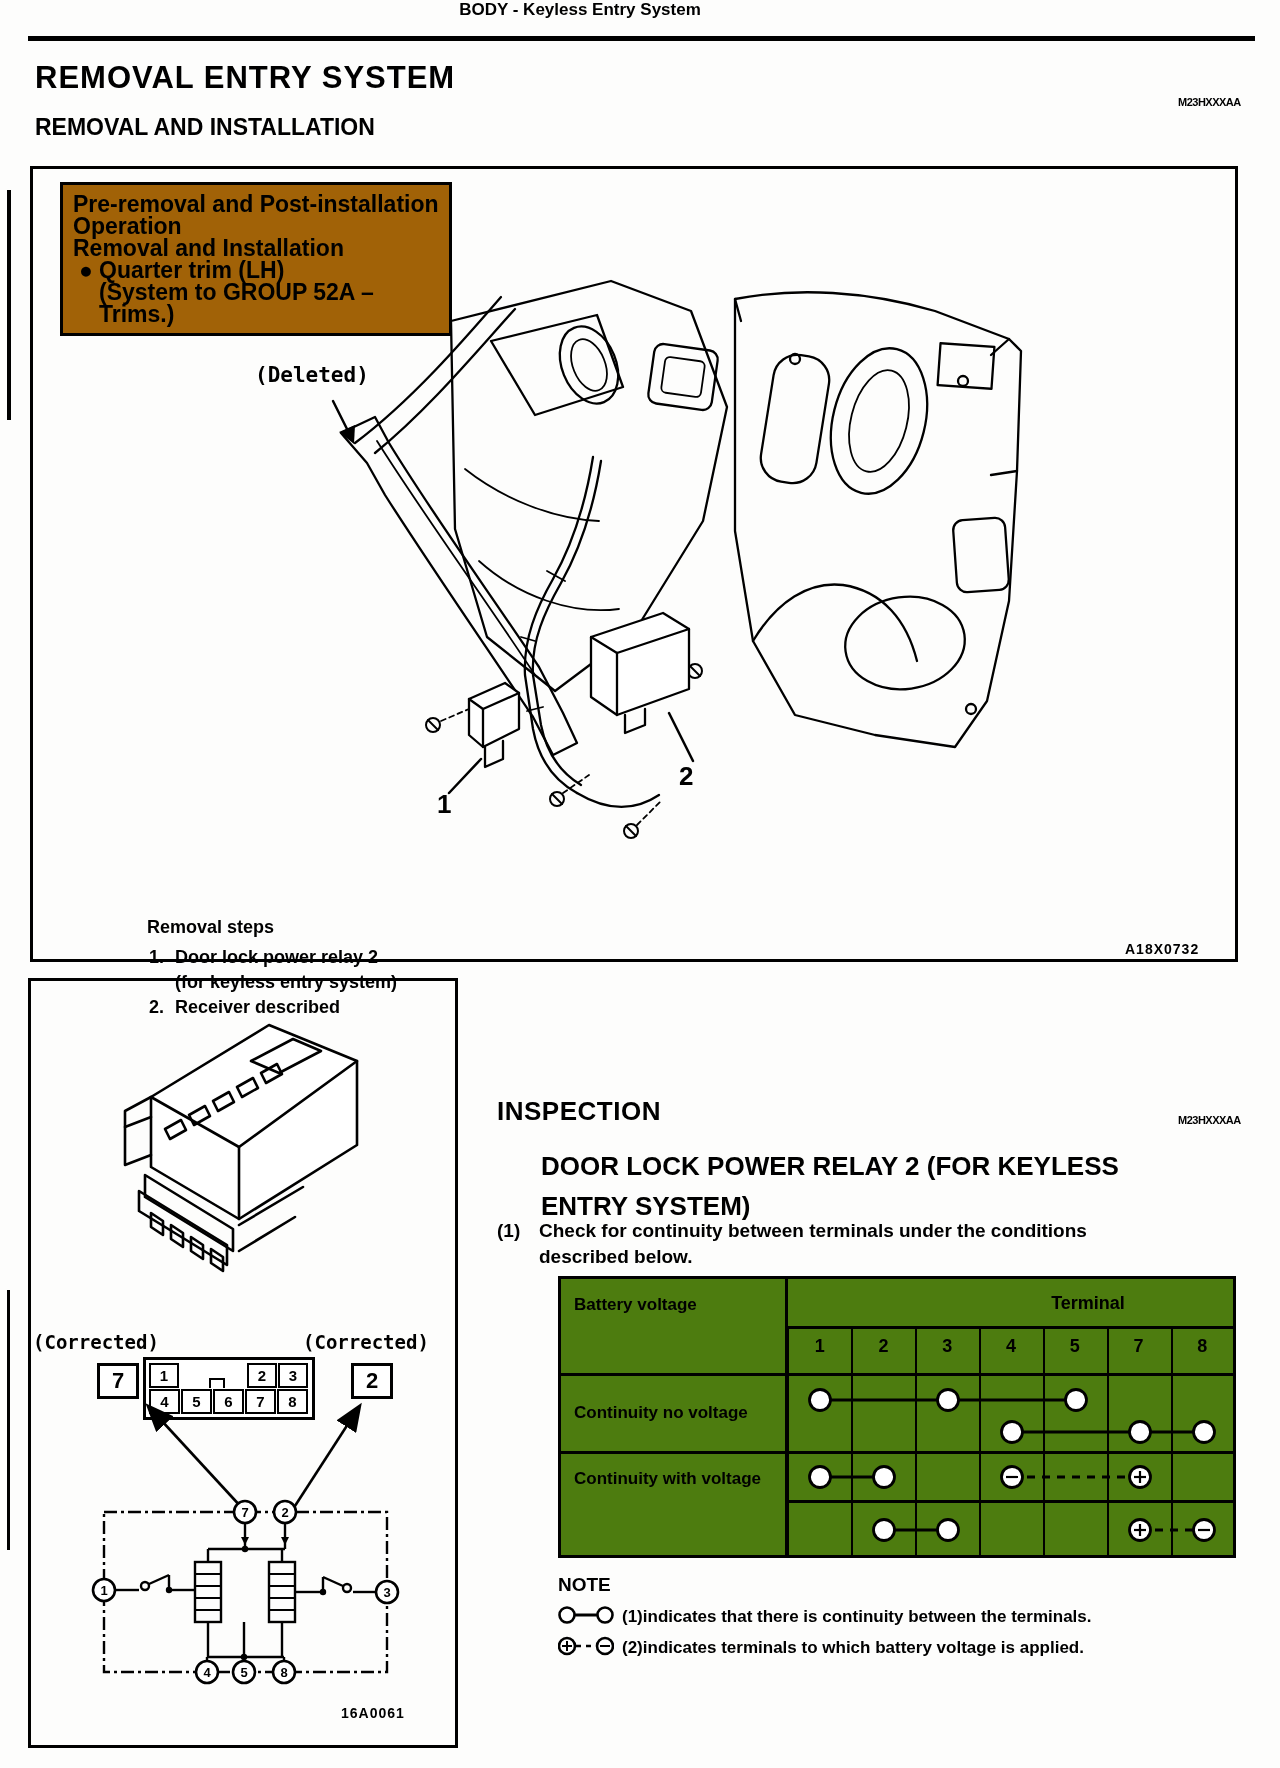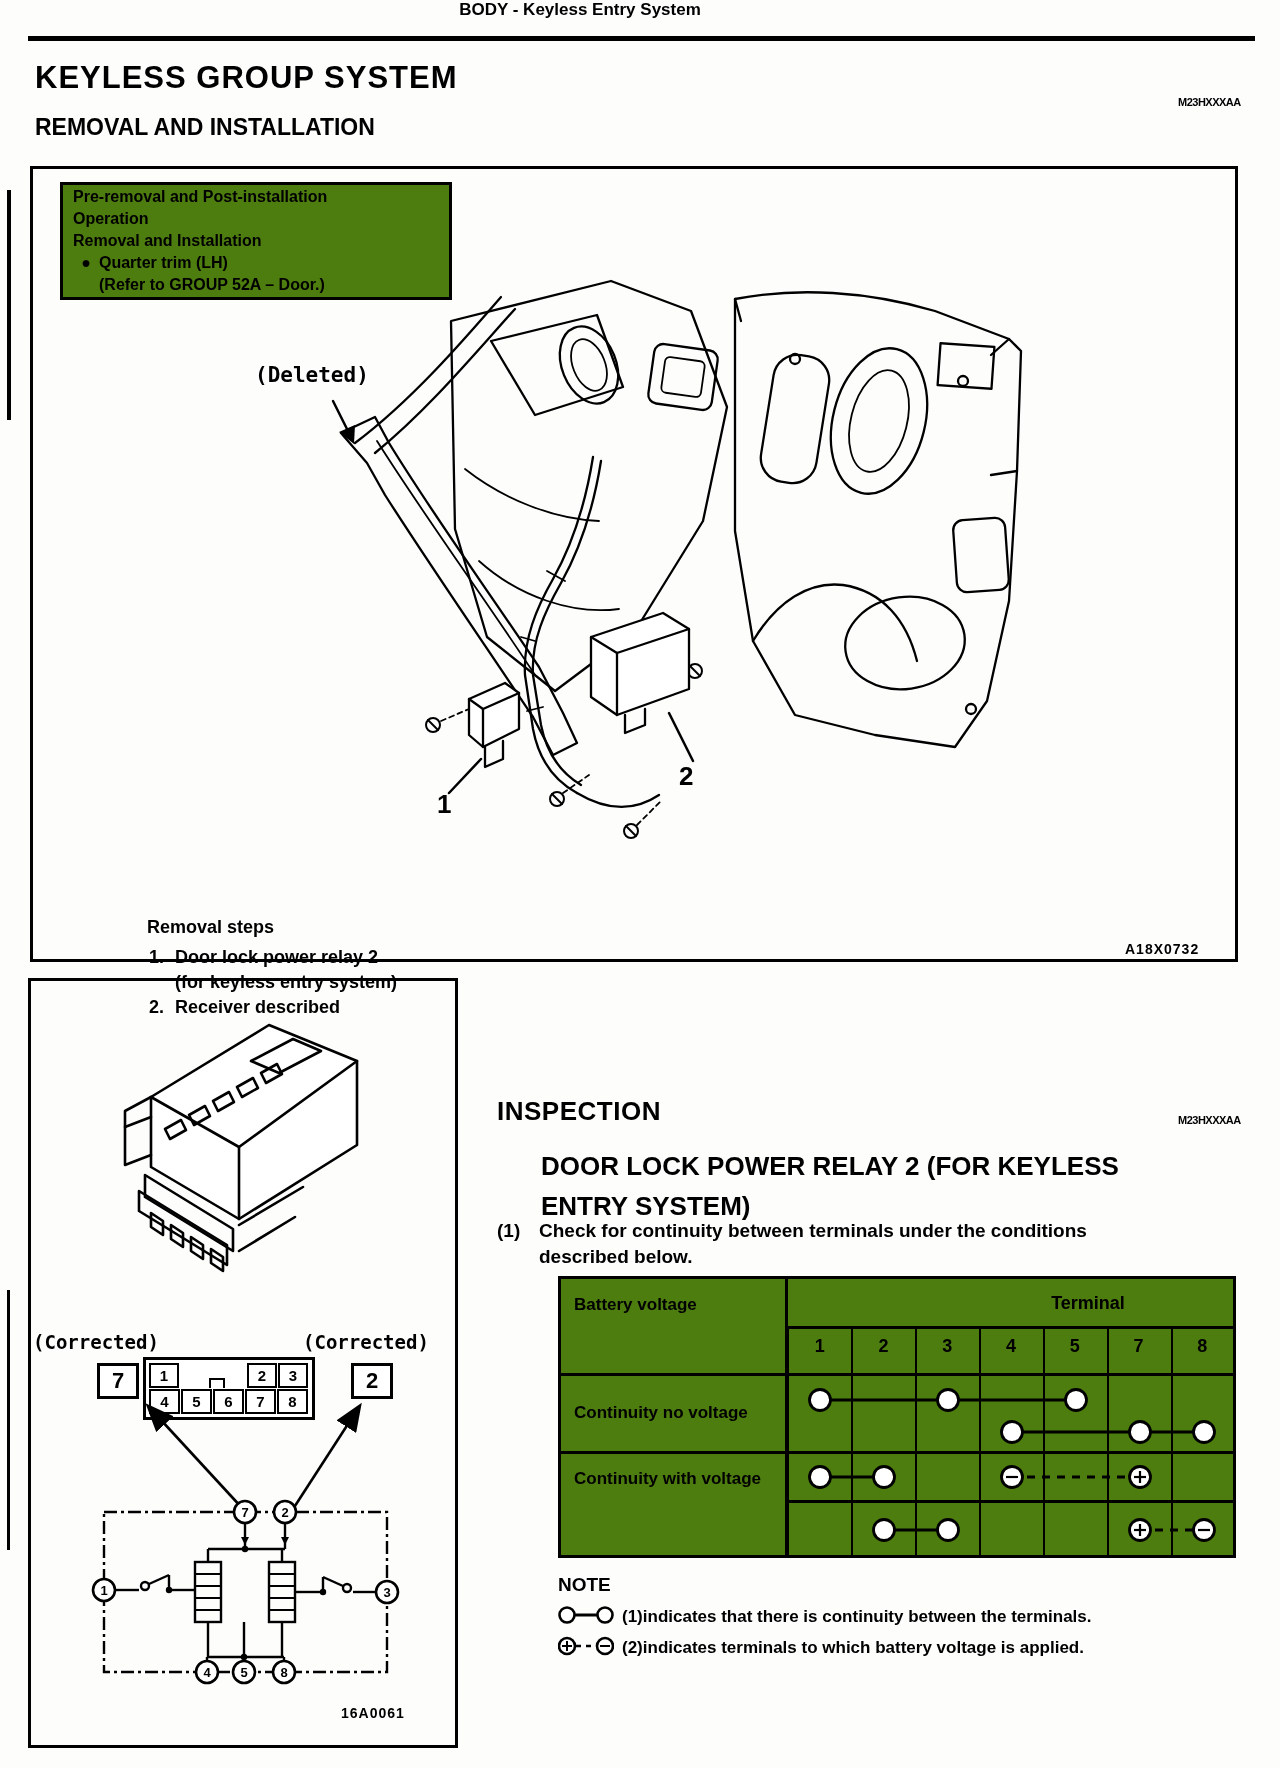--- a/index.html
+++ b/index.html
@@ -6,21 +6,21 @@
   body{width:1280px;height:1768px;position:relative;background:#fdfdfc;color:#000;
        font-family:"Liberation Sans",sans-serif;overflow:hidden;}
   .abs{position:absolute;}
   .b{font-weight:bold;}
   .mono{font-family:"DejaVu Sans Mono",monospace;}
   .smudge{filter:blur(0.7px);letter-spacing:-0.5px;font-weight:bold;}
   .box3{border:3px solid #000;}
   .hdr-rule{background:#000;}
   svg{display:block;}
   
-  .prebox{padding:1px 10px;font-size:16px;line-height:22px;font-weight:bold;background:#4d7c0f;}
+  .prebox{padding:8px 10px;font-size:23px;line-height:22px;font-weight:bold;background:#a16207;}
   .prebox .bulletrow{display:flex;}
   .prebox .blt{width:26px;text-align:center;}
   .prebox .refer{padding-left:26px;}
   
   .steps{font-size:18px;line-height:25px;font-weight:bold;}
   .steps .num{display:inline-block;width:26px;}
   .steps .cont{padding-left:26px;}
   
   .insp-title{font-size:26px;font-weight:bold;letter-spacing:0.5px;}
   .insp-head{font-size:26px;line-height:40px;font-weight:bold;margin-left:44px;}
@@ -56,21 +56,21 @@
 </head>
 <body>
 
 <div class="abs" style="left:0;top:8;width:1160px;text-align:center;">
   <span class="b" style="font-size:17px;">BODY - Keyless Entry System</span>
 </div>
 <div class="abs hdr-rule" style="left:28px;top:36px;width:1227px;height:5px;"></div>
 <div class="abs artifact" style="left:7px;top:190px;width:4px;height:230px;"></div>
 <div class="abs artifact" style="left:7px;top:1290px;width:3px;height:260px;"></div>
 
-<div class="abs" style="left:35px;top:60px;font-size:31px;font-weight:bold;letter-spacing:1px;">KEYLESS GROUP SYSTEM</div>
+<div class="abs" style="left:35px;top:60px;font-size:31px;font-weight:bold;letter-spacing:1px;">REMOVAL ENTRY SYSTEM</div>
 <div class="abs smudge" style="left:1178px;top:96px;font-size:11px;">M23HXXXAA</div>
 <div class="abs" style="left:35px;top:114px;font-size:23px;font-weight:bold;">REMOVAL AND INSTALLATION</div>
 
 <div class="abs box3" style="left:30px;top:166px;width:1202px;height:790px;">
 
   <svg class="abs" style="left:0;top:0;" width="1202" height="788" viewBox="0 0 1202 788">
     <g stroke="#000" stroke-width="2.3" fill="none" stroke-linejoin="round" stroke-linecap="round">
 
       <path d="M468,128 C430,172 378,232 322,274"></path>
       <path d="M482,140 C444,182 396,240 342,284"></path>
@@ -146,21 +146,21 @@
   </svg>
 
   <div class="abs box3 prebox" style="left:27px;top:13px;width:366px;">
     <div>Pre-removal and Post-installation</div>
     <div>Operation</div>
     <div>Removal and Installation</div>
     <div class="bulletrow">
       <span class="blt">●</span>
       <span>Quarter trim (LH)</span>
     </div>
-    <div class="refer">(Refer to GROUP 52A – Door.)</div>
+    <div class="refer">(System to GROUP 52A – Trims.)</div>
   </div>
 
   <div class="abs mono" style="left:222px;top:194px;font-size:21px;font-weight:bold;">(Deleted)</div>
 
   <div class="abs b" style="left:114px;top:748px;font-size:18px;">Removal steps</div>
   <div class="abs steps" style="left:116px;top:776px;">
     <div>
       <span class="num">1.</span><span>Door lock power relay 2</span>
     </div>
     <div class="cont">

